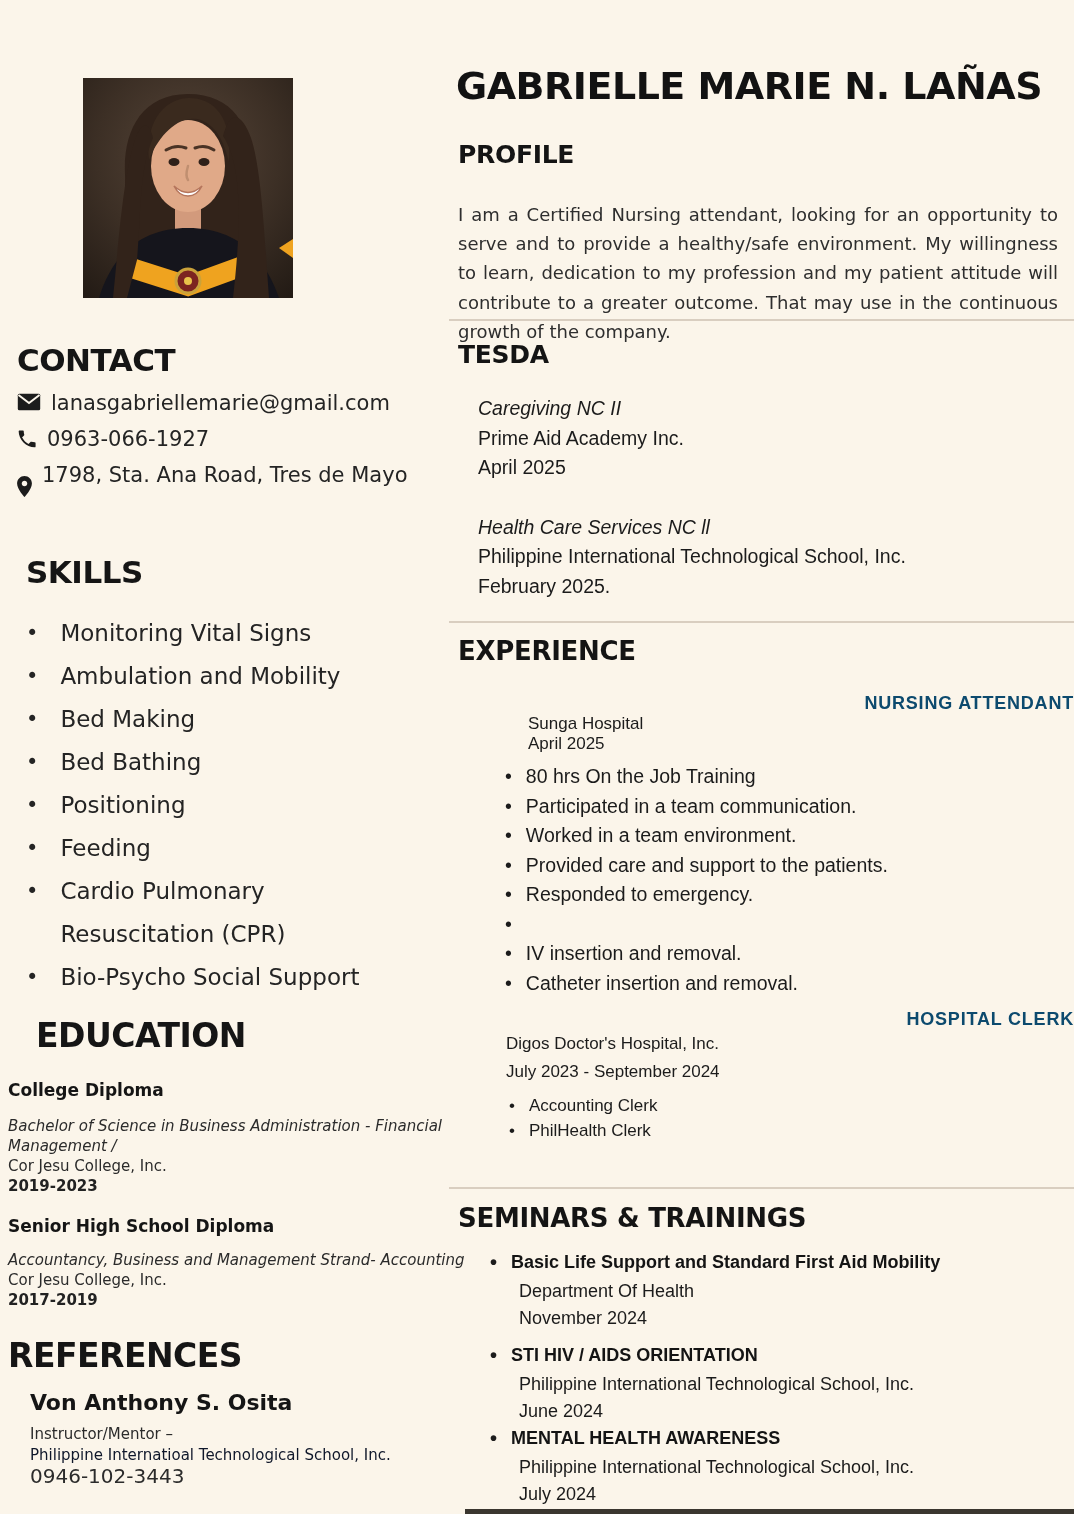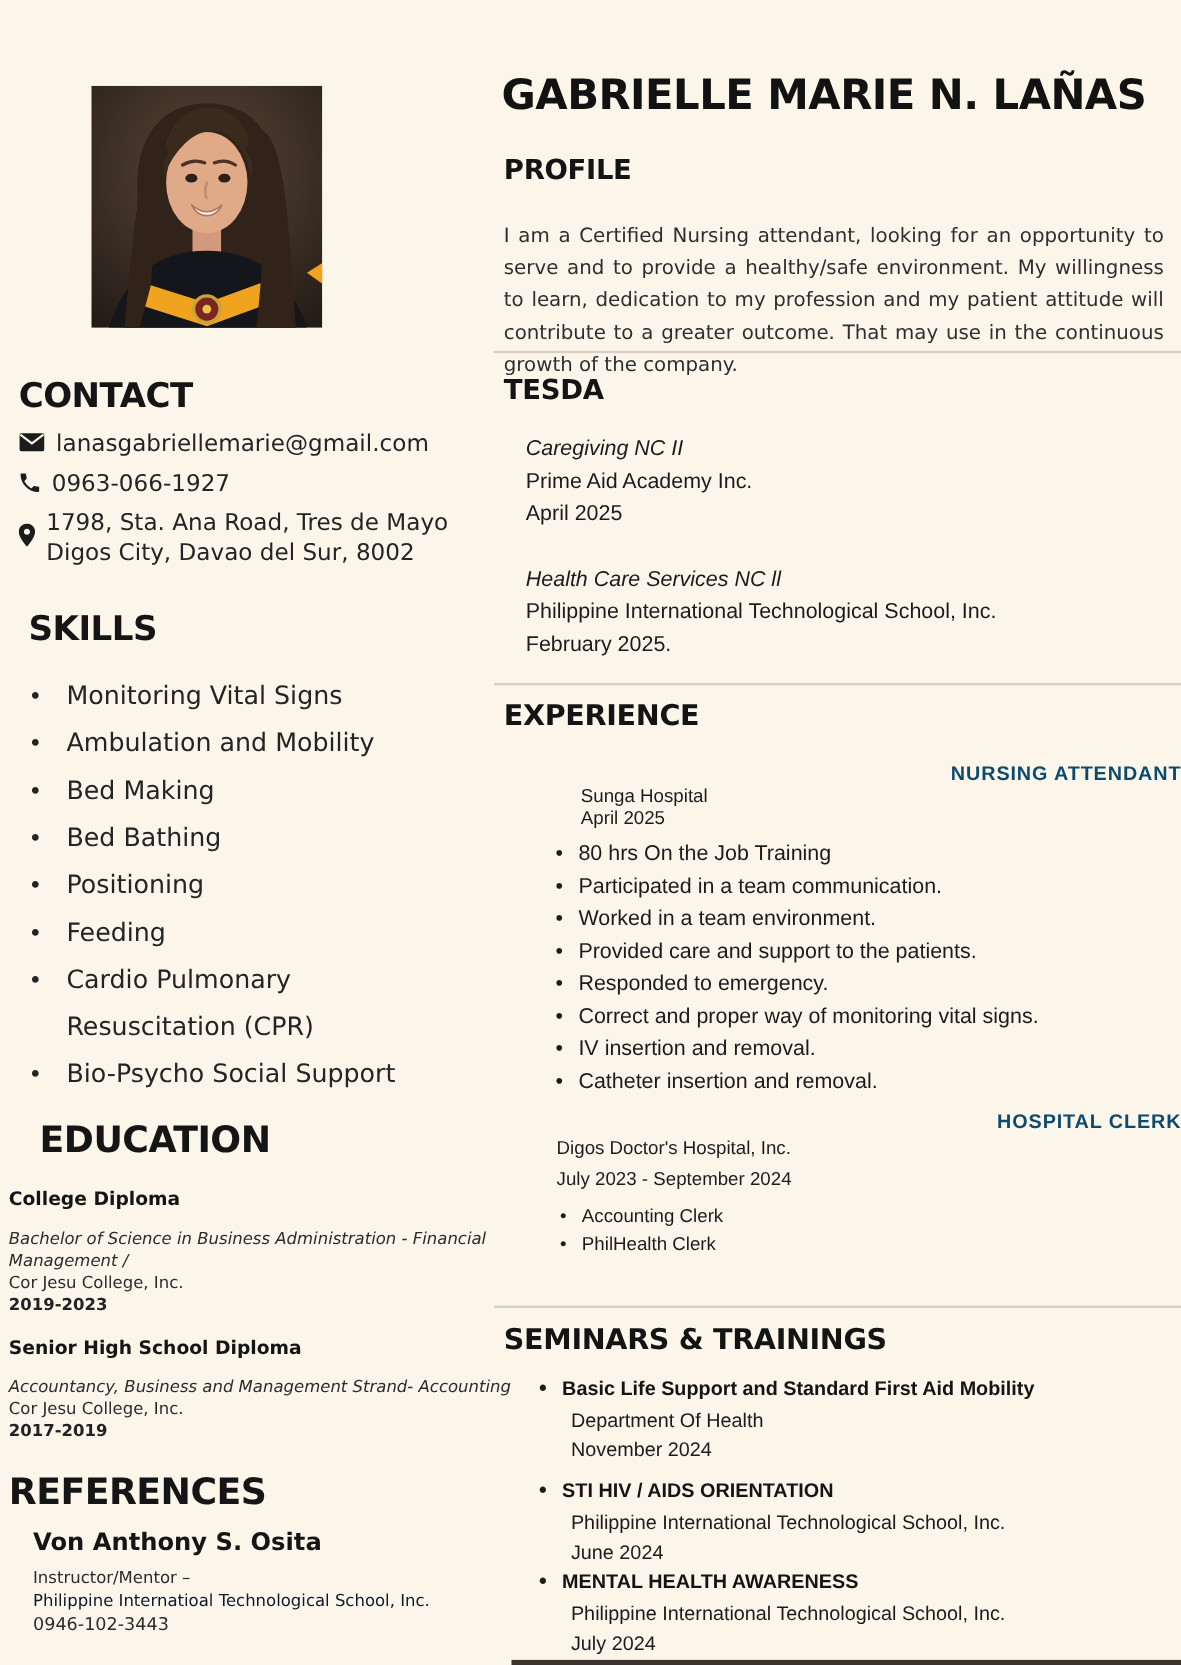--- a/index.html
+++ b/index.html
@@ -35,21 +35,21 @@
   .edu-program{font-style:italic;font-size:15px;line-height:20px;margin-top:16px;color:#2b2b2b;}
   .edu + .edu .edu-program{margin-top:14px;}
   .edu-school{font-size:15px;line-height:20px;color:#2b2b2b;}
   .edu-years{font-size:15px;line-height:20px;font-weight:600;color:#222;}
 
   .references{position:absolute;left:8px;top:1336px;width:440px;}
   .references h2{font-size:33px;line-height:40px;letter-spacing:-.5px;}
   .ref-name{margin:14px 0 0 22px;font-weight:bold;font-size:22px;line-height:26px;color:#151515;}
   .ref-role{margin:8px 0 0 22px;font-size:15px;line-height:21px;color:#2b2b2b;}
   .ref-org{margin-left:22px;font-size:15px;line-height:21px;color:#0f172a;}
-  .ref-phone{margin-left:22px;font-size:16px;line-height:21px;color:#2b2b2b;}
+  .ref-phone{margin-left:22px;font-size:20px;line-height:21px;color:#2b2b2b;}
 
   
   .name{position:absolute;left:456px;top:64px;margin:0;width:616px;white-space:nowrap;
         font-family:"DejaVu Sans",sans-serif;font-weight:bold;font-size:38px;letter-spacing:-.5px;color:#121212;}
   .rhead{font-family:"DejaVu Sans",sans-serif;font-weight:bold;font-size:25px;line-height:30px;margin:0;
          letter-spacing:-.3px;color:#141414;}
 
   .profile{position:absolute;left:458px;top:140px;width:600px;}
   .profile p{margin:30px 0 0 0;font-size:18px;line-height:29.2px;text-align:justify;color:#2e2e2e;}
 
@@ -143,21 +143,20 @@
       <span>0963-066-1927</span>
     </div>
     <div class="crow addr">
       <span class="cicon">
         <svg width="15" height="21" viewBox="0 0 24 34">
             <path d="M12 0C5.4 0 0 5.4 0 12c0 9 12 22 12 22s12-13 12-22C24 5.4 18.6 0 12 0zm0 16.5c-2.5 0-4.5-2-4.5-4.5S9.5 7.5 12 7.5s4.5 2 4.5 4.5-2 4.5-4.5 4.5z" fill="#1c1c1c"></path>
           </svg>
       </span>
       <div>
         <div>1798, Sta. Ana Road, Tres de Mayo</div>
-        <div>Digos City, Davao del Sur, 8002</div>
       </div>
     </div>
   </section>
 
   <section class="skills">
     <h2 class="lhead">SKILLS</h2>
     <ul>
       <li class="skill">
           <span class="dot">•</span>
           <span>Monitoring Vital Signs</span>
@@ -264,21 +263,20 @@
         <li>
             <span class="jb">•</span>
             <span>Provided care and support to the patients.</span>
           </li>
         <li>
             <span class="jb">•</span>
             <span>Responded to emergency.</span>
           </li>
         <li>
             <span class="jb">•</span>
-            <span>Correct and proper way of monitoring vital signs.</span>
           </li>
         <li>
             <span class="jb">•</span>
             <span>IV insertion and removal.</span>
           </li>
         <li>
             <span class="jb">•</span>
             <span>Catheter insertion and removal.</span>
           </li>
       </ul>

